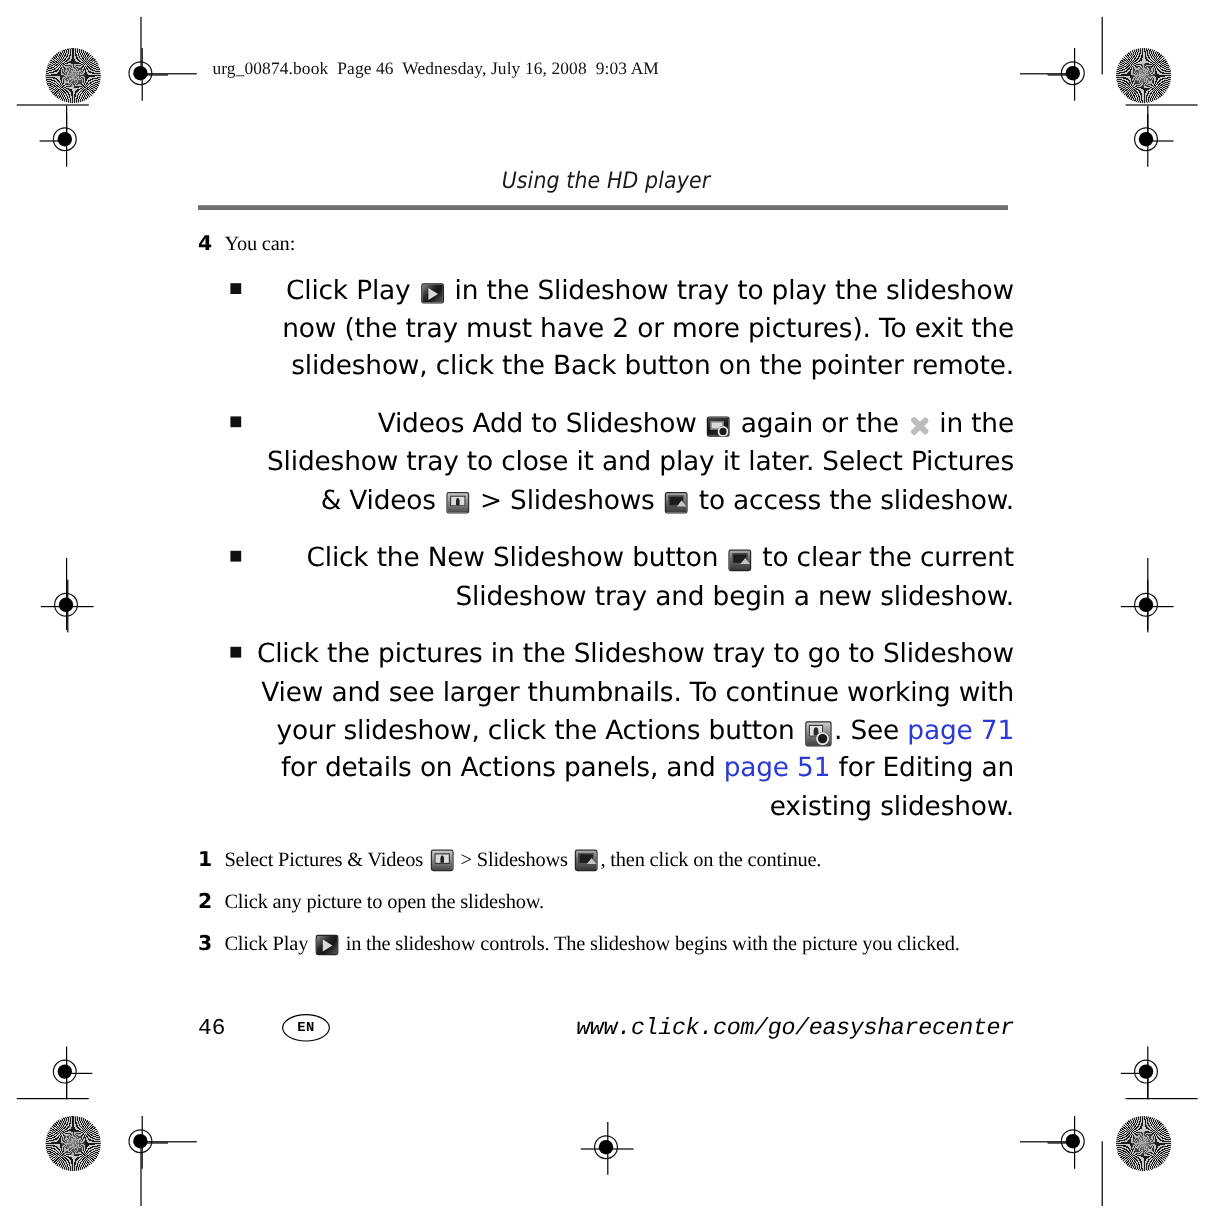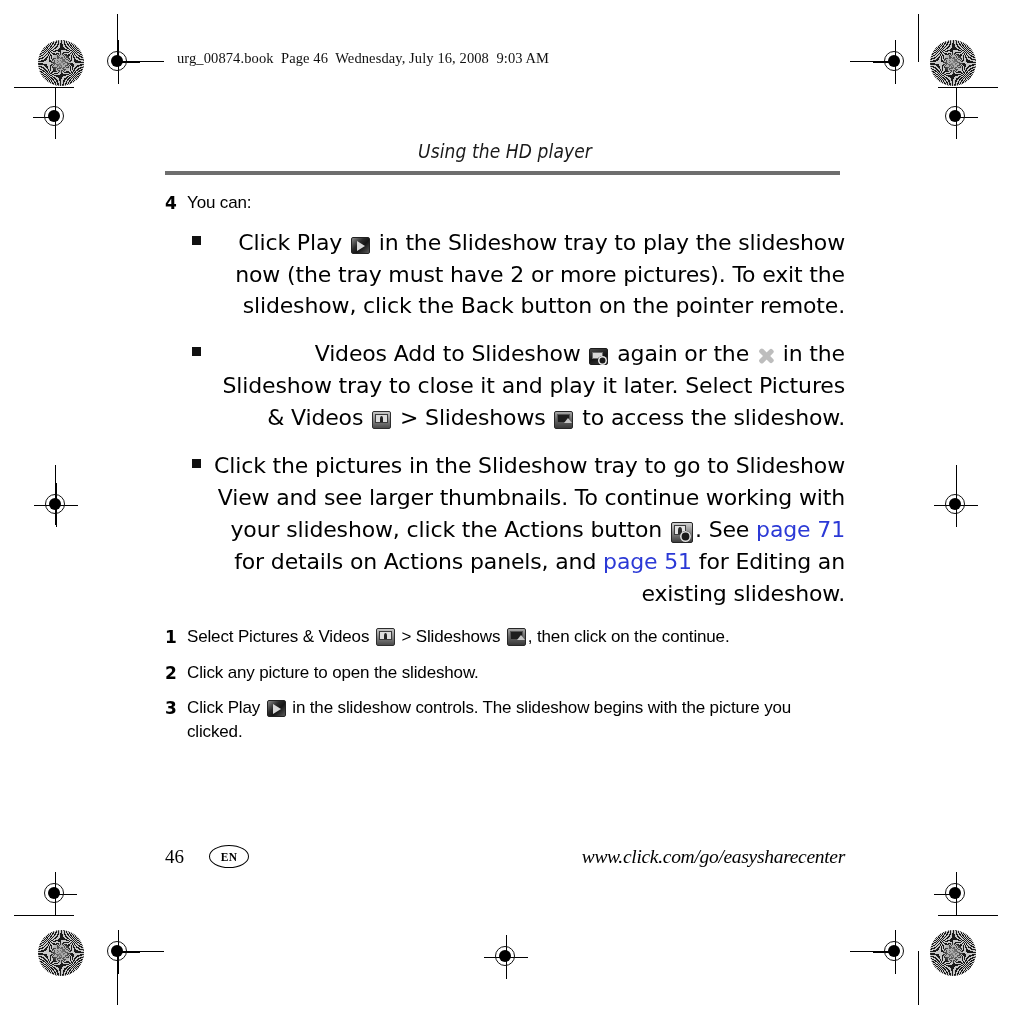--- a/index.html
+++ b/index.html
@@ -123,21 +123,21 @@
     font-size: 17px;
     width: 22px;
     flex: 0 0 22px;
     line-height: 1.42;
     font-family: "DejaVu Sans", sans-serif;
   }
   .step-body {
     font-size: 17px;
     line-height: 1.42;
     flex: 1;
-    font-family: Liberation Sans, sans-serif;
+    font-family: Liberation Serif, serif;
     letter-spacing: -.15px;
   }
 
   
   .bullets {
     margin: 12px 0 0 0;
     padding: 0;
   }
   .bullet {
     display: flex;
@@ -336,21 +336,22 @@
   }
 
   
   .footer {
     position: absolute;
     left: 165px;
     top: 845px;
     width: 680px;
     display: flex;
     align-items: center;
-    font-family: Liberation Serif, serif;
+    font-family: Liberation Mono, monospace;
+    gap: 26px;
   }
   .pagenum {
     font-size: 19px;
     width: 44px;
   }
   .lang-badge {
     width: 38px;
     height: 21px;
     border: 1.4px solid #000;
     border-radius: 50%;
@@ -505,20 +506,30 @@
         <span>again or the</span>
         <span class="ico ico-close"></span>
         <span>in the Slideshow tray to close it and play it later. Select Pictures &amp; Videos</span>
         <span class="ico ico-pics"></span>
         <span>&gt; Slideshows</span>
         <span class="ico ico-ss"></span>
         <span>to access the slideshow.</span>
       </div>
     </div>
 
+    <div class="bullet">
+      <div class="bullet-mark">
+          <i></i>
+        </div>
+      <div class="bullet-body">
+        <span>Click the New Slideshow button</span>
+        <span class="ico ico-ss"></span>
+        <span>to clear the current Slideshow tray and begin a new slideshow.</span>
+      </div>
+    </div>
 
     <div class="bullet">
       <div class="bullet-mark">
           <i></i>
         </div>
       <div class="bullet-body">
         <span>Click the pictures in the Slideshow tray to go to Slideshow View and see larger thumbnails. To continue working with your slideshow, click the Actions button</span>
         <span class="ico ico-actions"><span class="person"></span><span class="gear"></span></span><span>. See</span>
         <a class="link" href="#">page 71</a>
         <span>for details on Actions panels, and</span>

